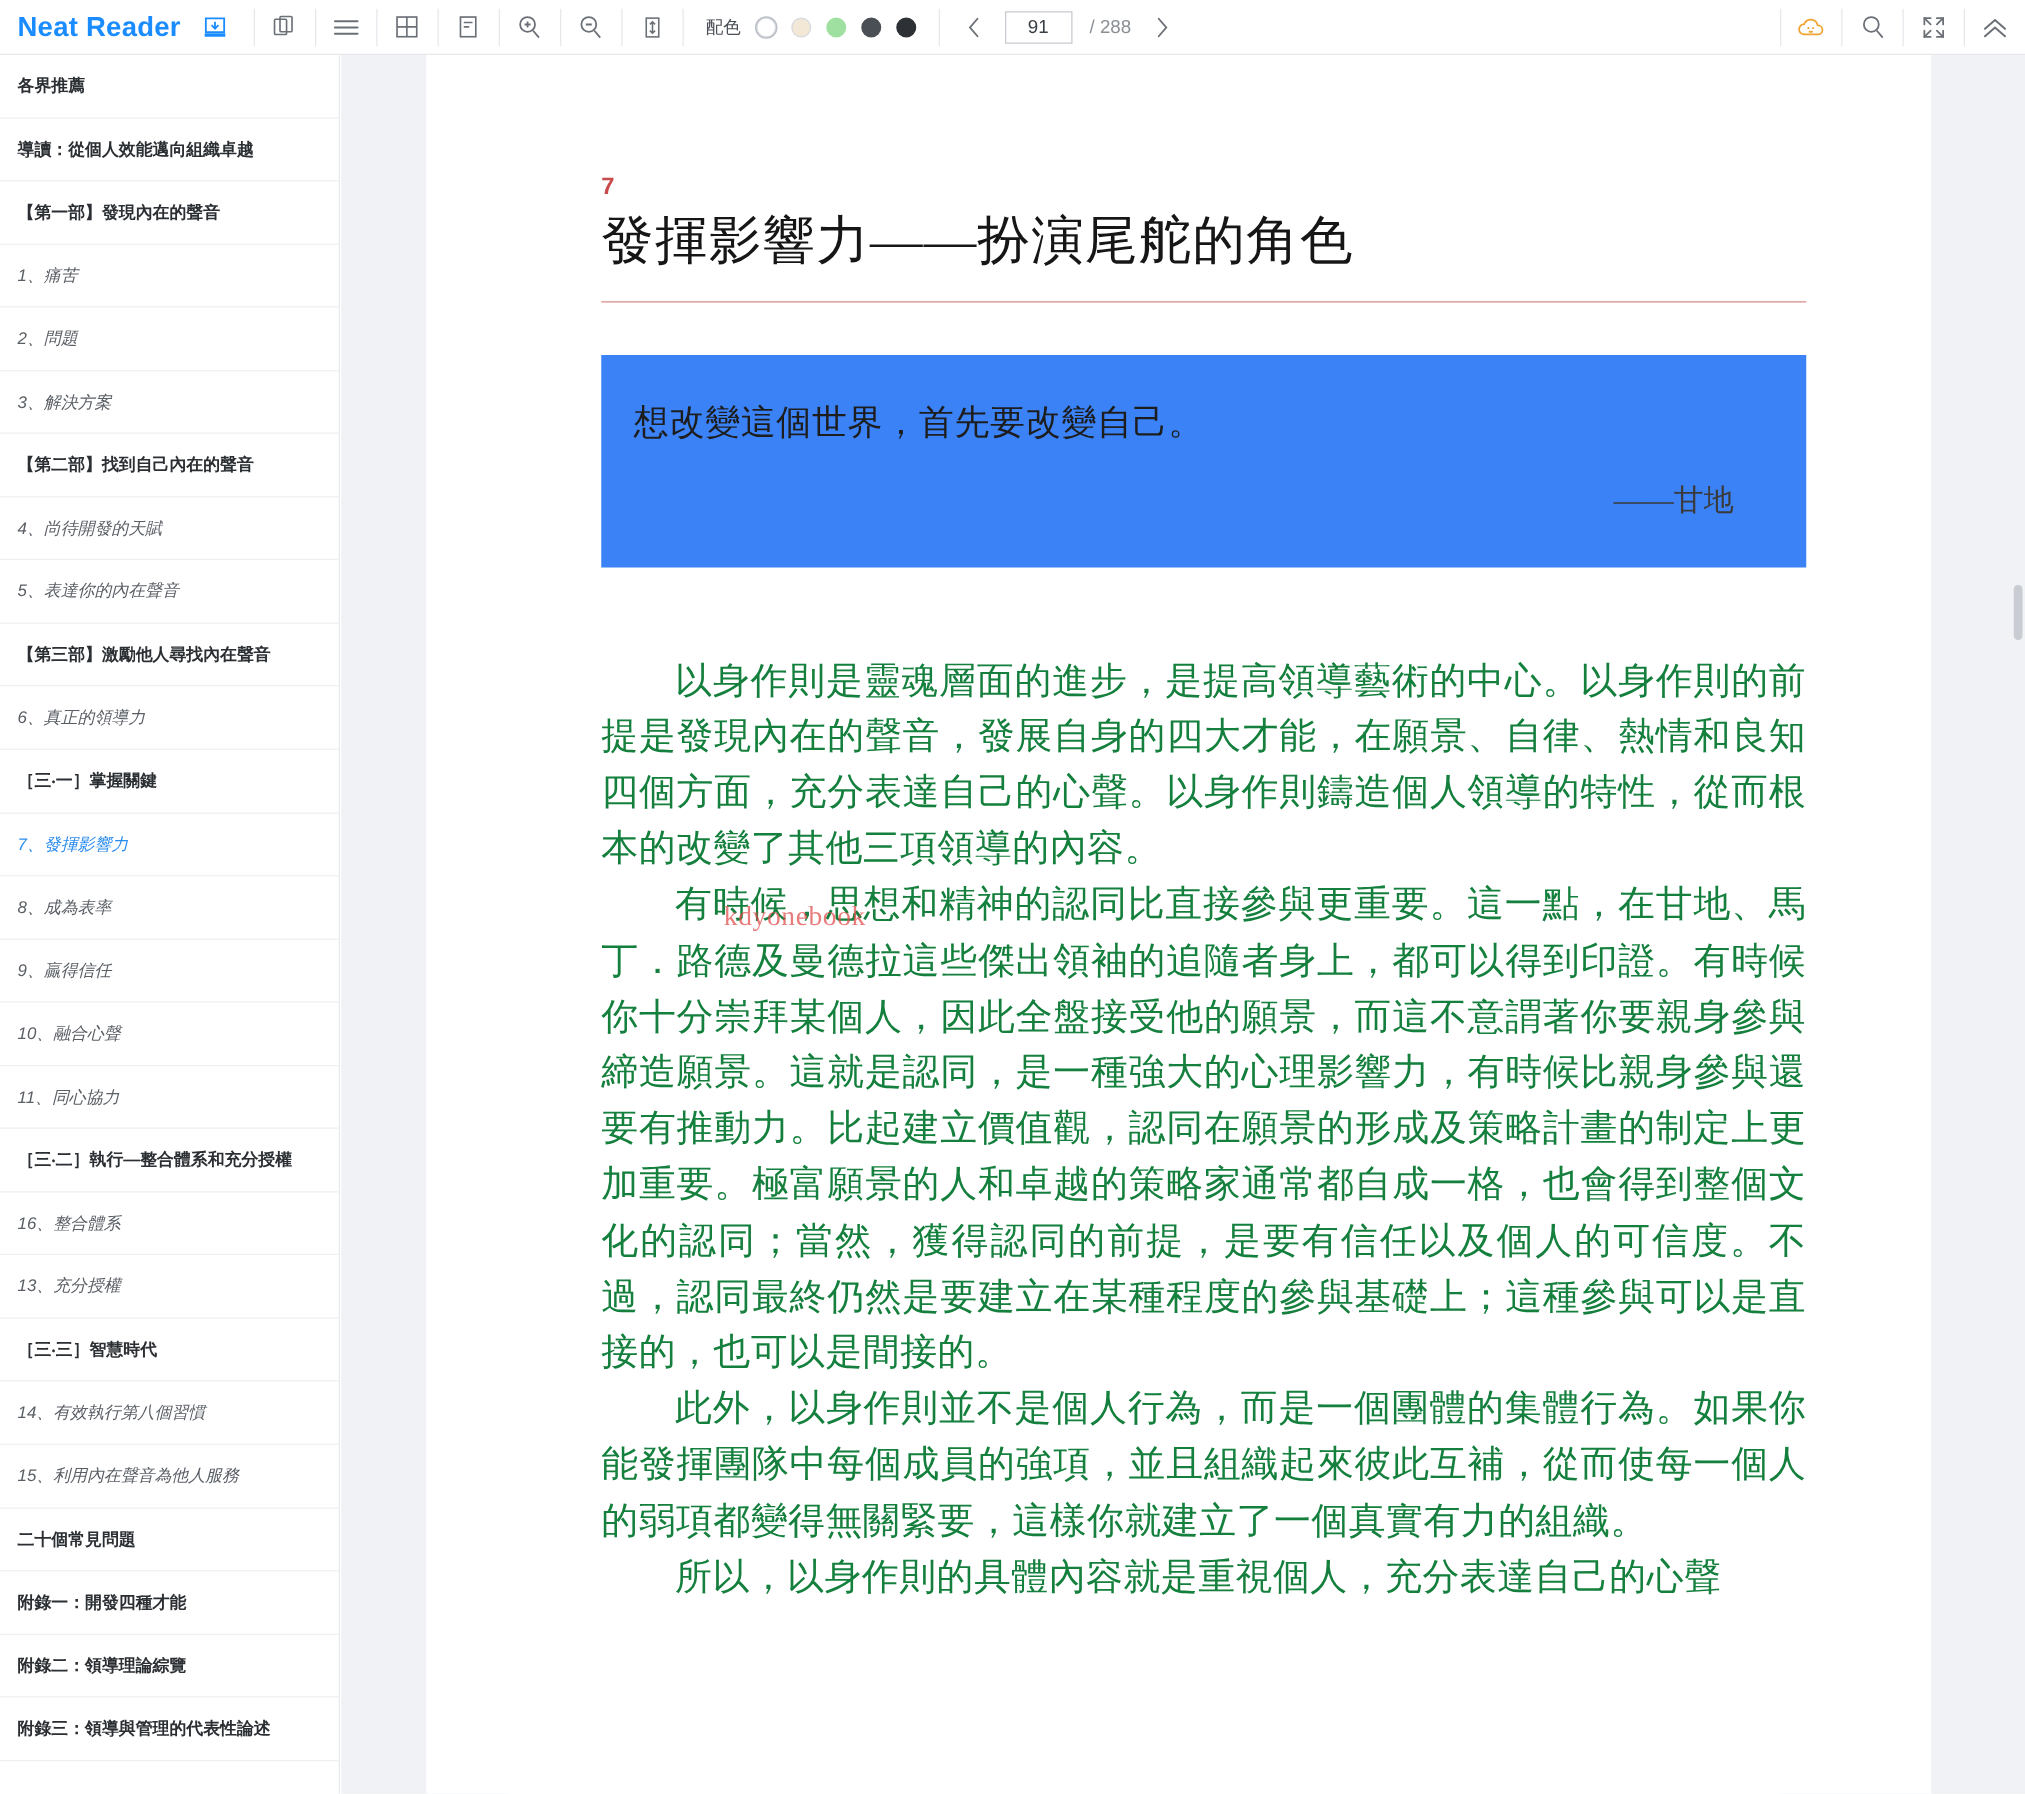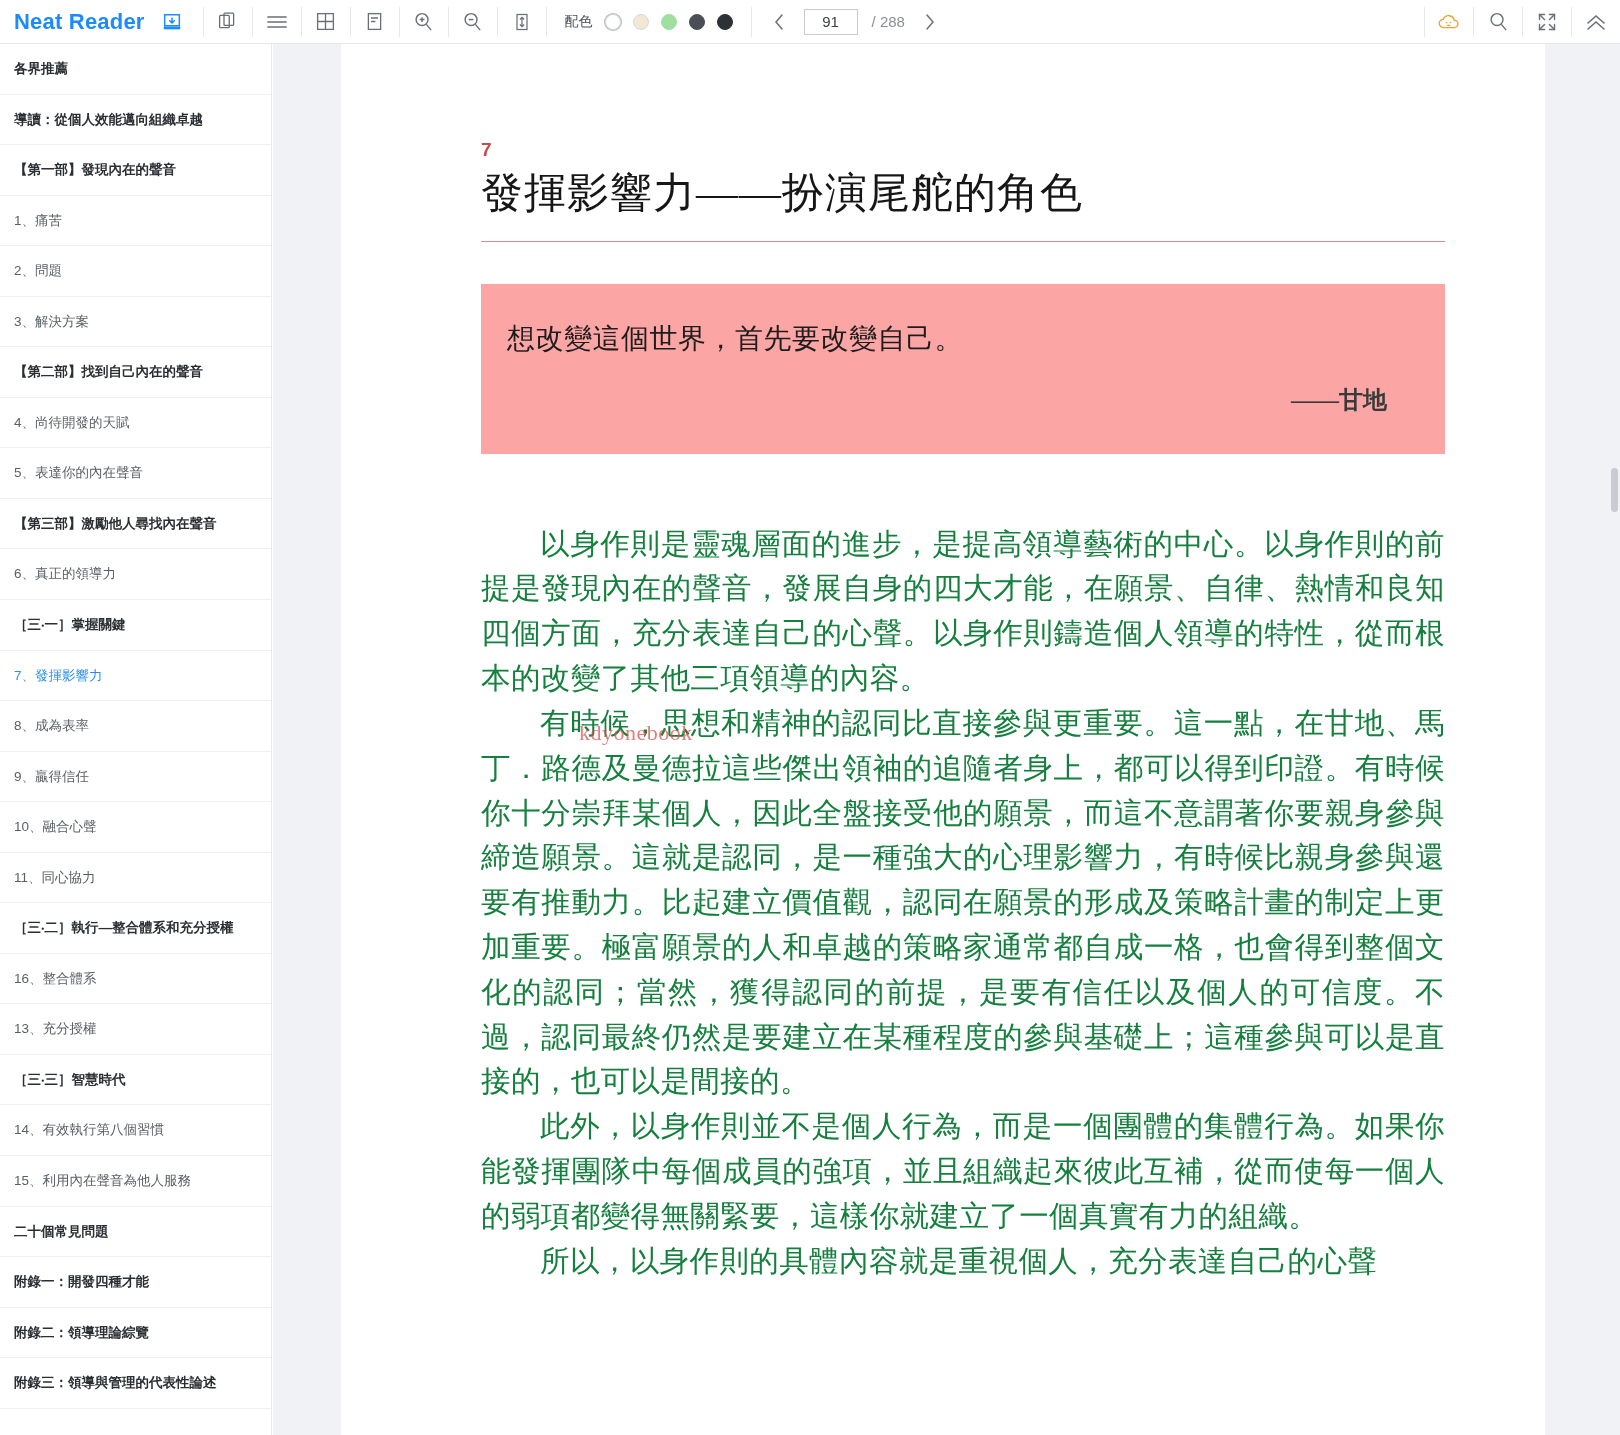--- a/index.html
+++ b/index.html
@@ -82,21 +82,21 @@
     position: relative;
     padding: 16px 14px 16px 14px;
     font-size: 13.5px;
     line-height: 1.3;
     color: #3c4043;
     border-bottom: 1px solid #eef0f2;
     white-space: nowrap;
     overflow: hidden;
   }
   .toc-item.lvl0 { font-weight: bold; color: #2b2f33; }
-  .toc-item.lvl1 { color: #5a5f66; font-weight: normal; }
+  .toc-item.lvl1 { color: #5a5f66; font-weight: normal; font-style: italic; }
   .toc-item.active { color: #2b8cf0; }
 
   
   .readerpane {
     position: absolute; top: 44px; left: 273px;
     width: 1347px; height: 1391px;
     background: #f1f2f5;
     overflow: hidden;
   }
   .page-sheet {
@@ -120,39 +120,38 @@
     font-size: 42px;
     color: #161616;
     line-height: 1.18;
     letter-spacing: 1px;
     padding-bottom: 22px;
     border-bottom: 1.5px solid #d68b8b;
     white-space: nowrap;
   }
   .quote-box {
     margin-top: 42px;
-    background: #fca5a5;
+    background: #3b82f6;
     padding: 34px 40px 38px 26px;
     min-height: 168px;
   }
   .quote-text {
     font-family: "Liberation Serif", serif;
     font-size: 28px;
     color: #1d1d1d;
     line-height: 1.5;
     letter-spacing: .5px;
   }
   .quote-attr {
     margin-top: 24px;
     text-align: right;
     font-family: "Liberation Serif", serif;
     font-size: 24px;
     color: #3a3a3a;
     padding-right: 18px;
-    font-weight: bold;
   }
   .body-text {
     margin-top: 70px;
     font-family: Liberation Mono, monospace;
     font-size: 29.5px;
     line-height: 1.52;
     color: #15803d;
     text-align: justify;
     letter-spacing: .4px;
   }

